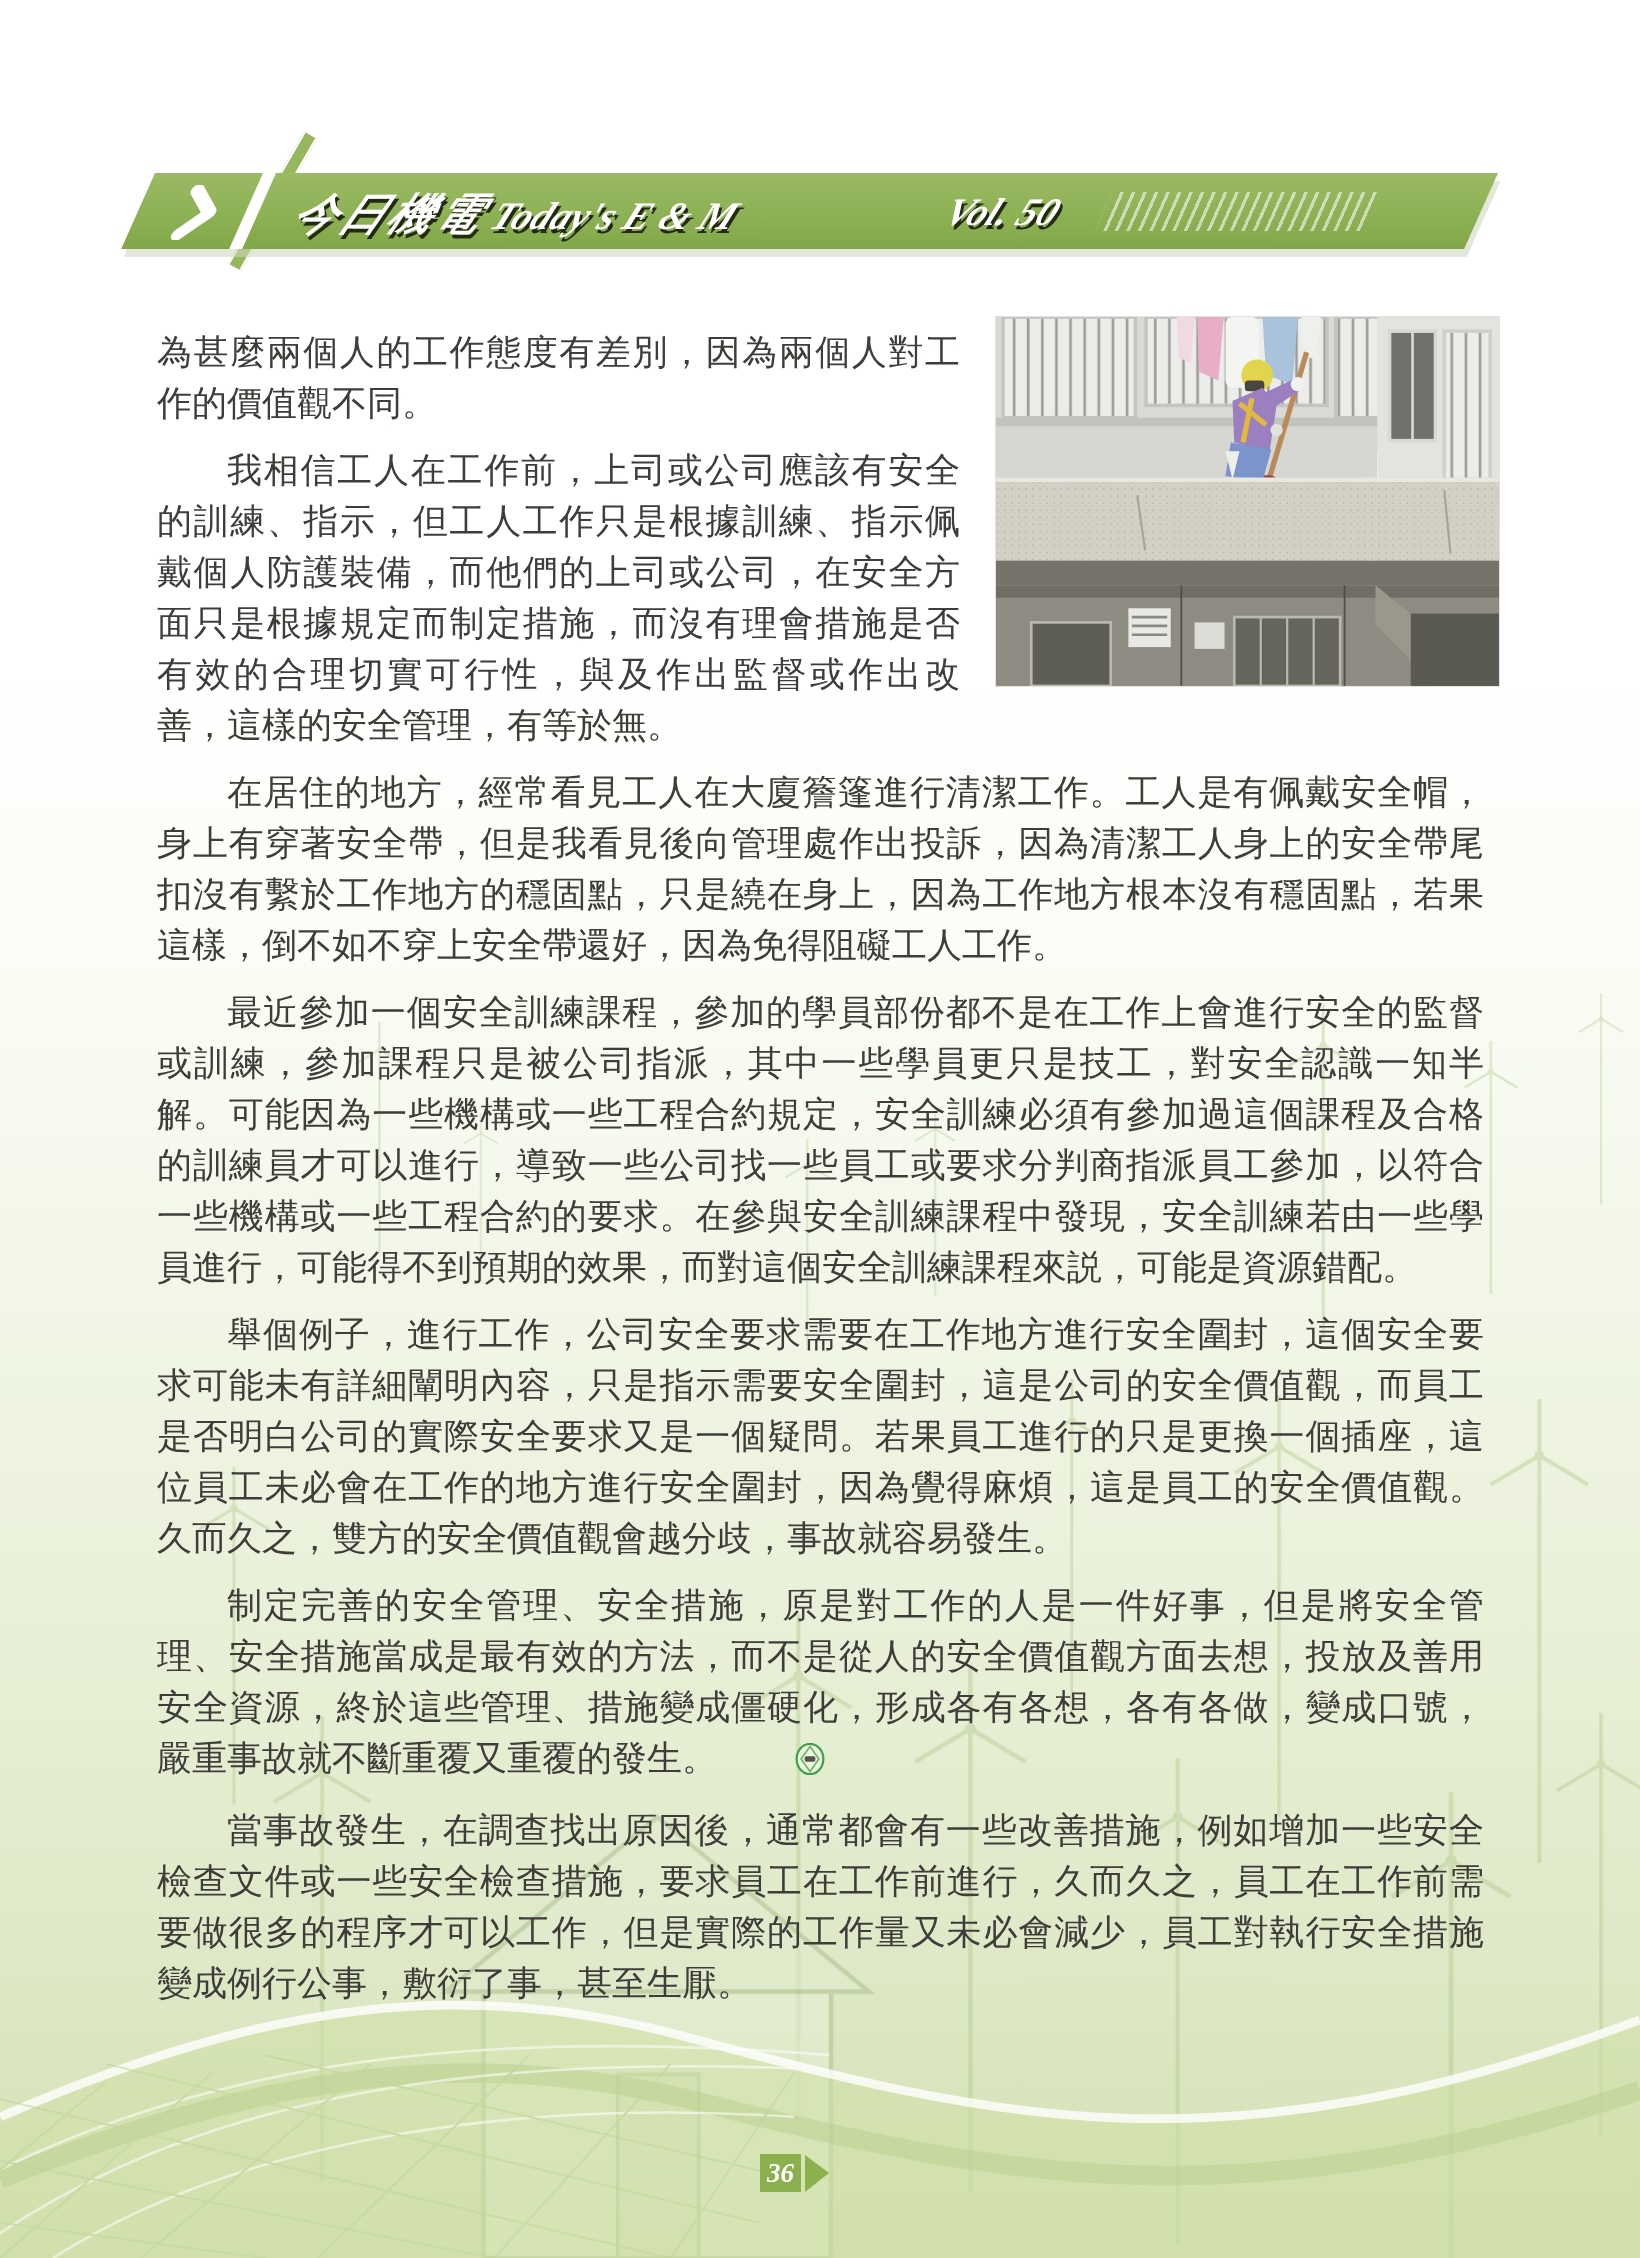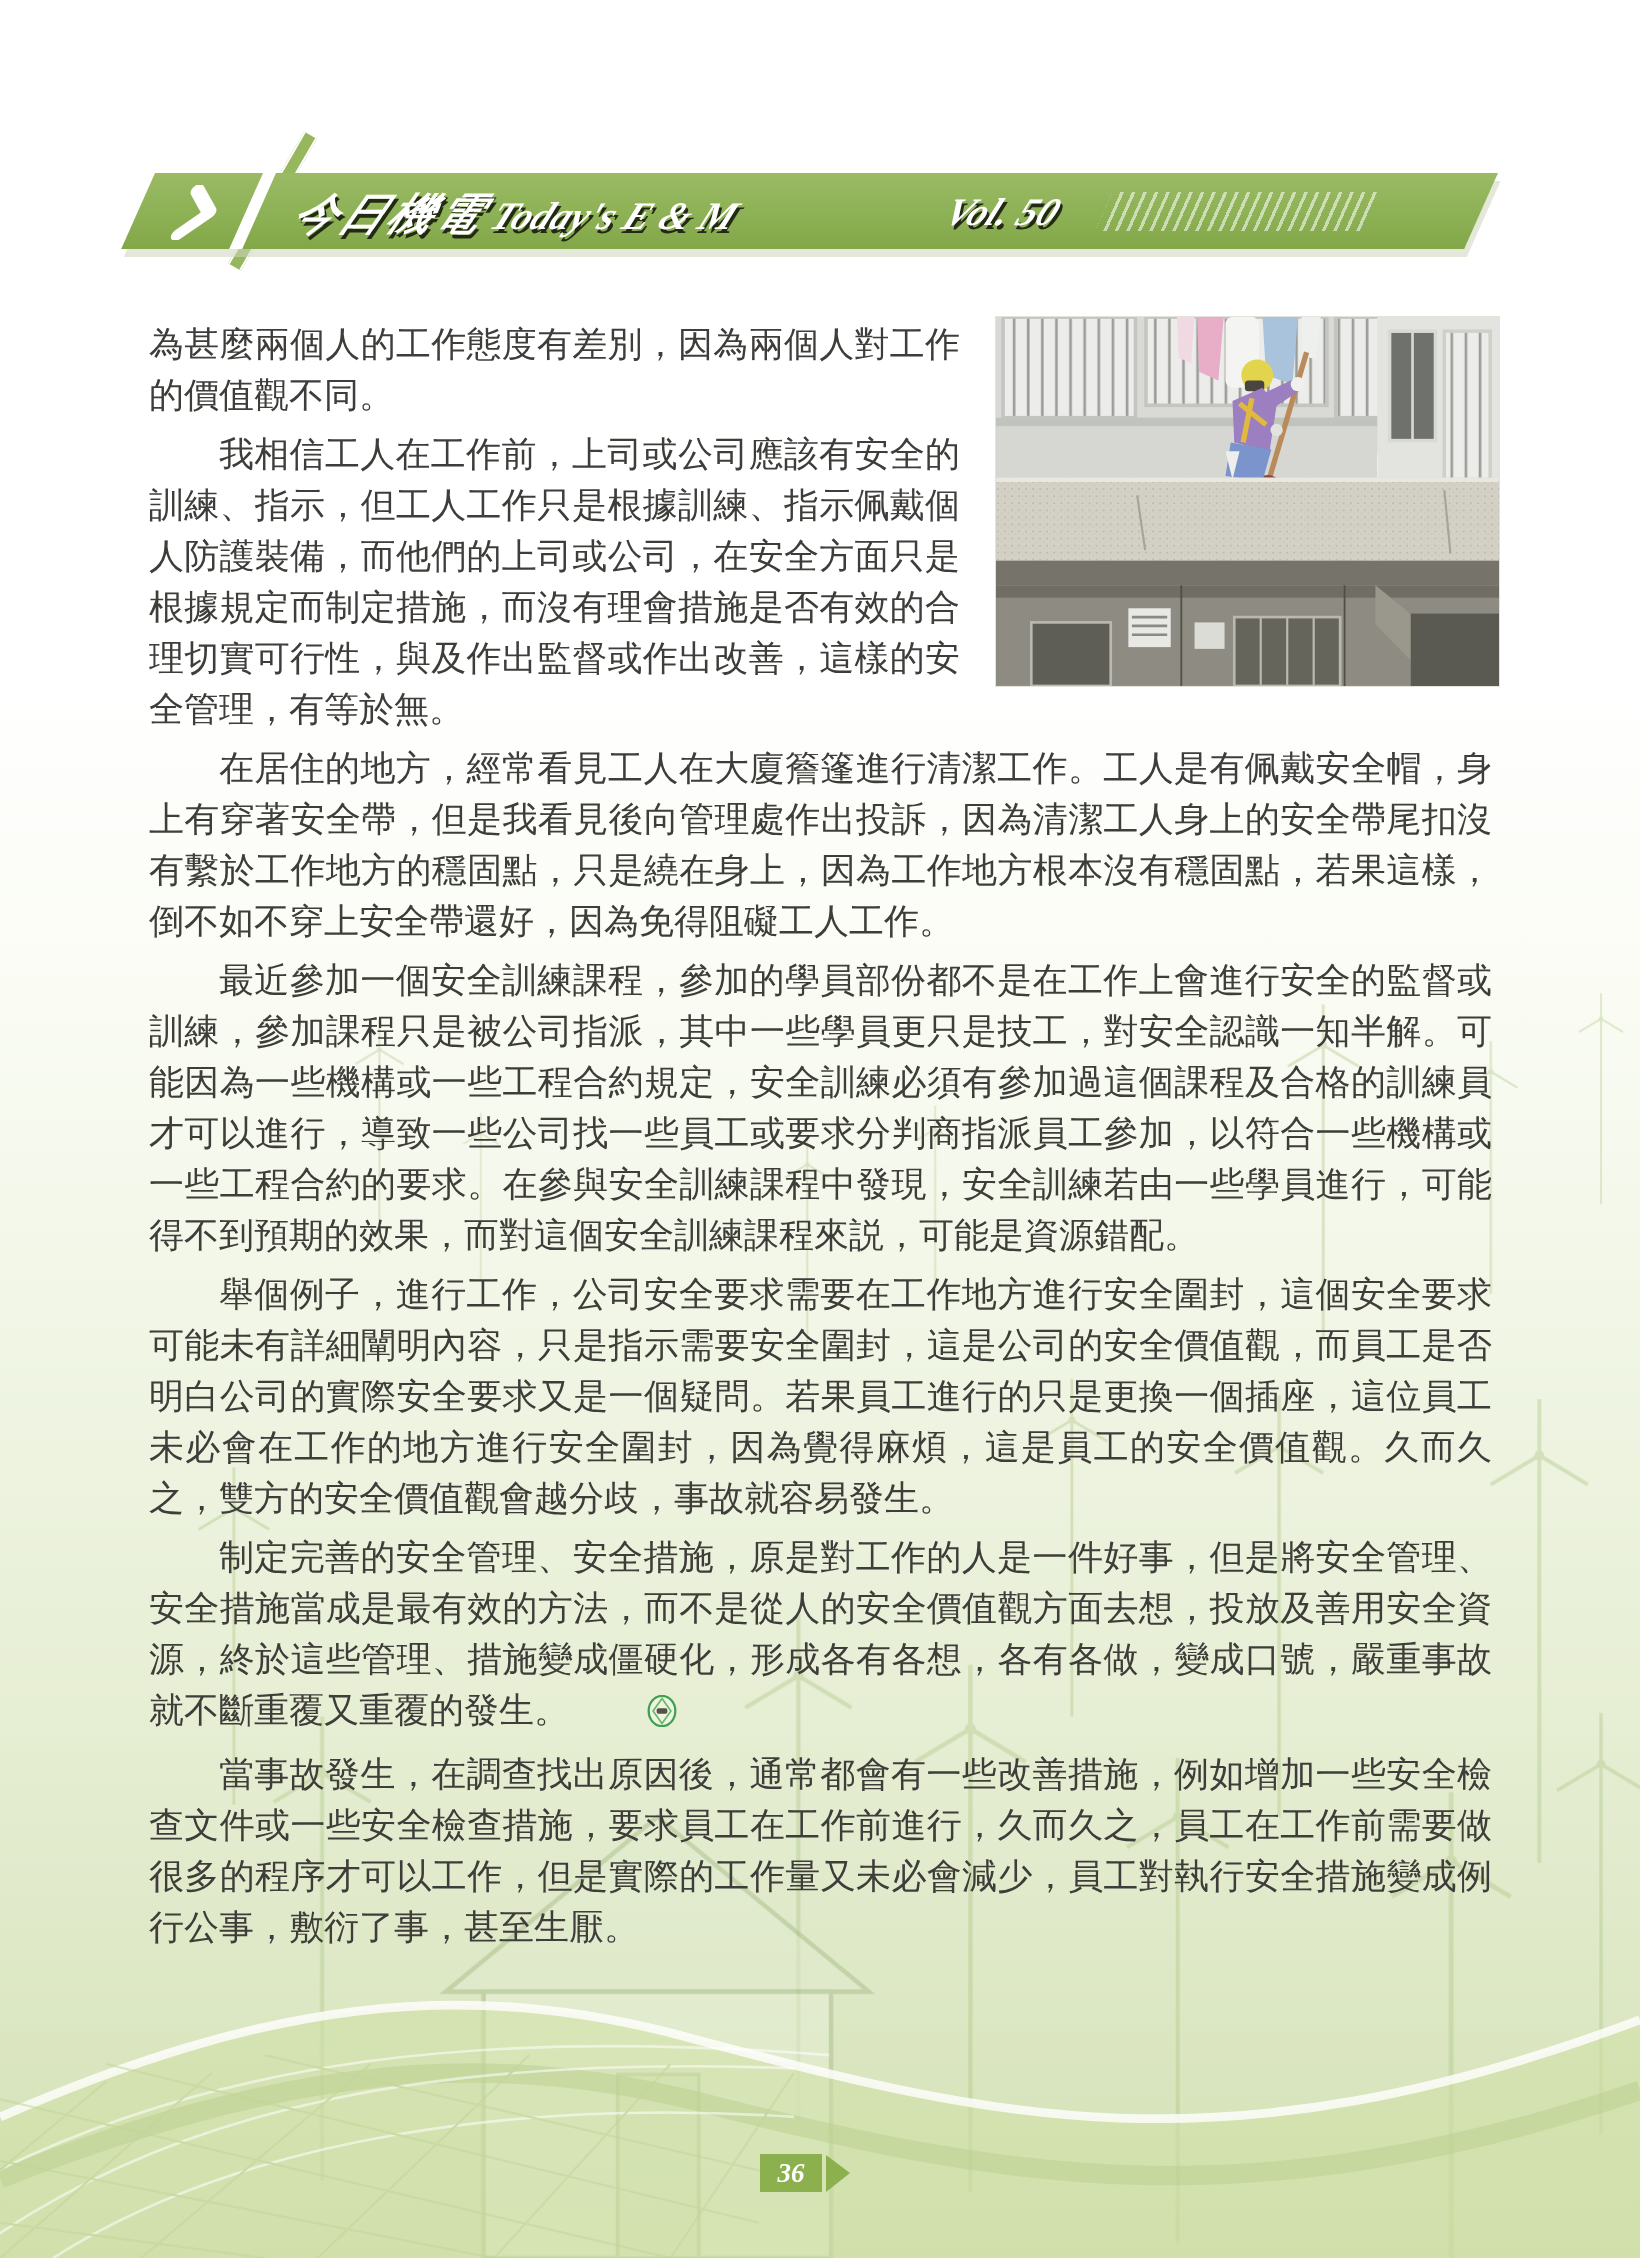--- a/index.html
+++ b/index.html
@@ -49,32 +49,32 @@
     background:#97b75f;
     border-left:2.6px solid #ffffff;border-right:2.6px solid #ffffff;
     transform:rotate(30deg);
   }
   
   .article{
     position:absolute;left:141px;top:311px;width:1359px;
     font-size:35px;line-height:51px;color:#3e3d3a;
     text-align:justify;
   }
-  .article p{margin:8px;text-indent:2em;}
+  .article p{margin:16px;text-indent:2em;}
   .article p.no-indent{text-indent:0;}
   .photo{
     float:right;width:503px;height:369px;margin:5.3px 0 14px 35px;
     border:0.9px solid #e3e3dc;background:#d9dad6;
   }
   .photo svg{display:block;}
   .endmark{display:inline-block;vertical-align:-5.3px;margin-left:7px;}
   
   .page-badge{position:absolute;left:760px;top:2154px;display:flex;align-items:center;}
   .badge-box{
-    width:62px;height:38px;background:#8cb04e;
+    width:41px;height:38px;background:#8cb04e;
     display:flex;align-items:center;justify-content:center;
     font-style:italic;font-weight:bold;font-size:27px;color:#ffffff;
     font-family:"Liberation Serif",serif;
   }
   .badge-arrow{
     width:0;height:0;margin-left:3.5px;
     border-top:18.5px solid transparent;border-bottom:19.4px solid transparent;
     border-left:24px solid #8cb04e;
   }
 </style>

